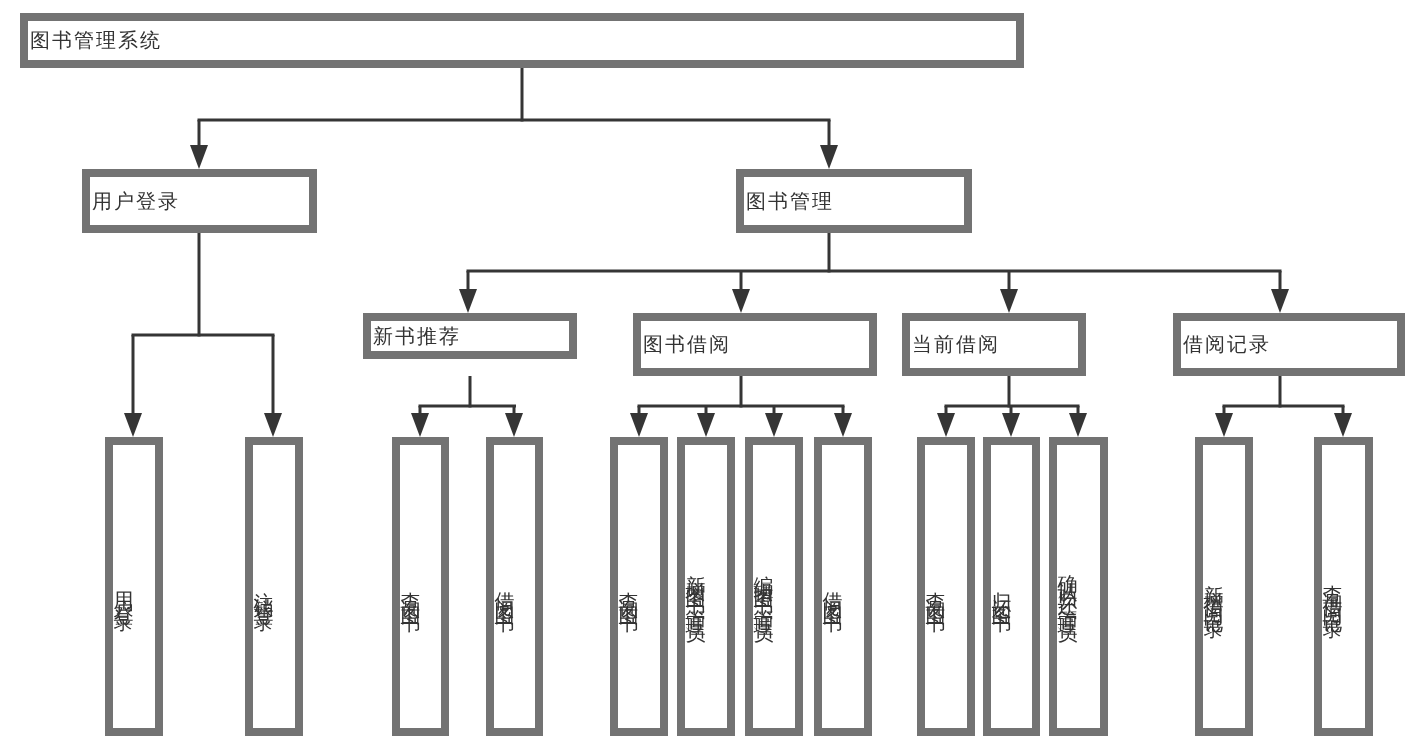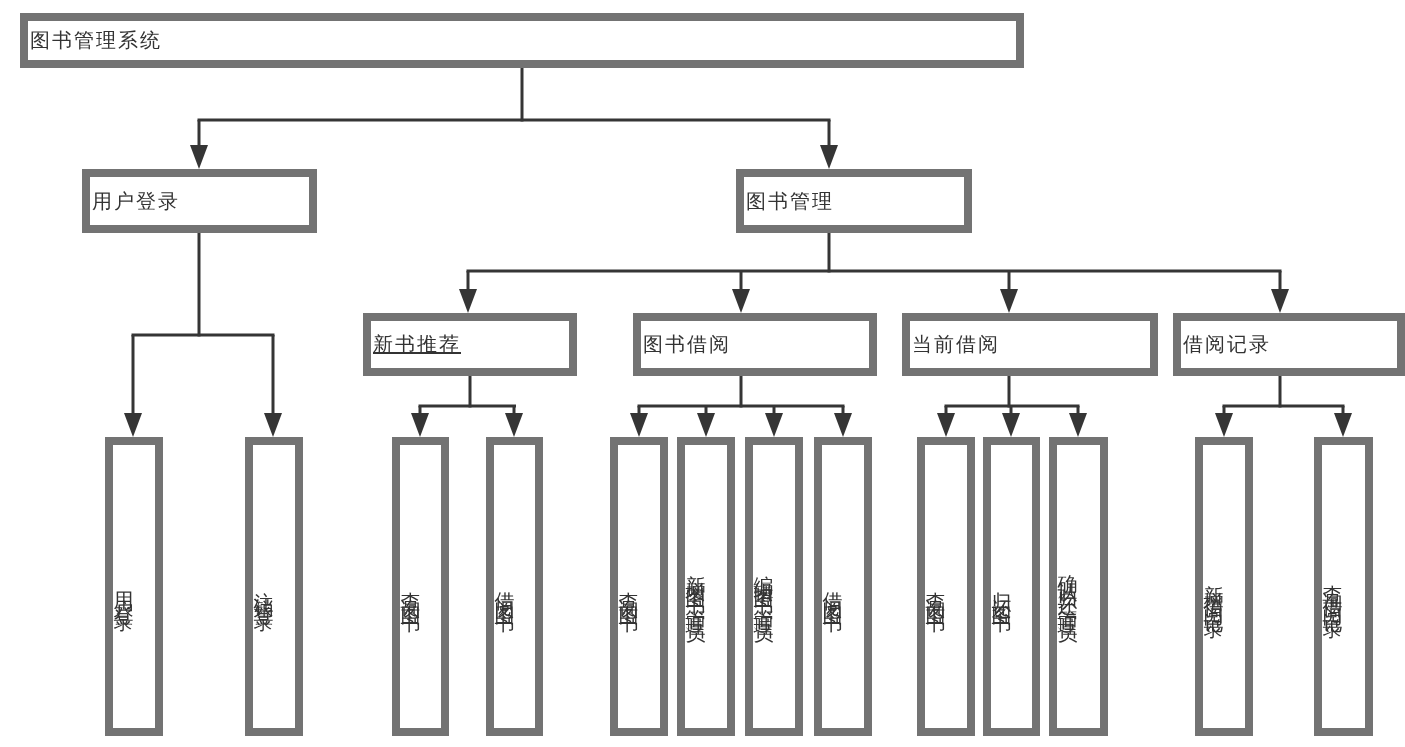--- a/index.html
+++ b/index.html
@@ -142,27 +142,27 @@
     <span class="lbl">图书管理系统</span>
   </div>
 
   <div class="node" style="left:82px; top:169px; width:235px; height:64px;">
     <span class="lbl">用户登录</span>
   </div>
   <div class="node" style="left:712px; top:169px; width:236px; height:64px;margin-left:24px;">
     <span class="lbl">图书管理</span>
   </div>
 
-  <div class="node" style="left:363px; top:313px; width:214px; height:63px;text-decoration:underline;">
+  <div class="node" style="left:363px; top:313px; width:214px; height:46px;">
     <span class="lbl">新书推荐</span>
   </div>
   <div class="node" style="left:633px; top:313px; width:244px; height:63px;">
     <span class="lbl">图书借阅</span>
   </div>
-  <div class="node" style="left:902px; top:313px; width:256px; height:63px;">
+  <div class="node" style="left:902px; top:313px; width:184px; height:63px;">
     <span class="lbl">当前借阅</span>
   </div>
   <div class="node" style="left:1173px; top:313px; width:232px; height:63px;">
     <span class="lbl">借阅记录</span>
   </div>
 
   <div class="node v" style="left:105px; top:437px; width:58px; height:299px;">
     <span class="lbl">用户登录</span>
   </div>
   <div class="node v" style="left:245px; top:437px; width:58px; height:299px;">

